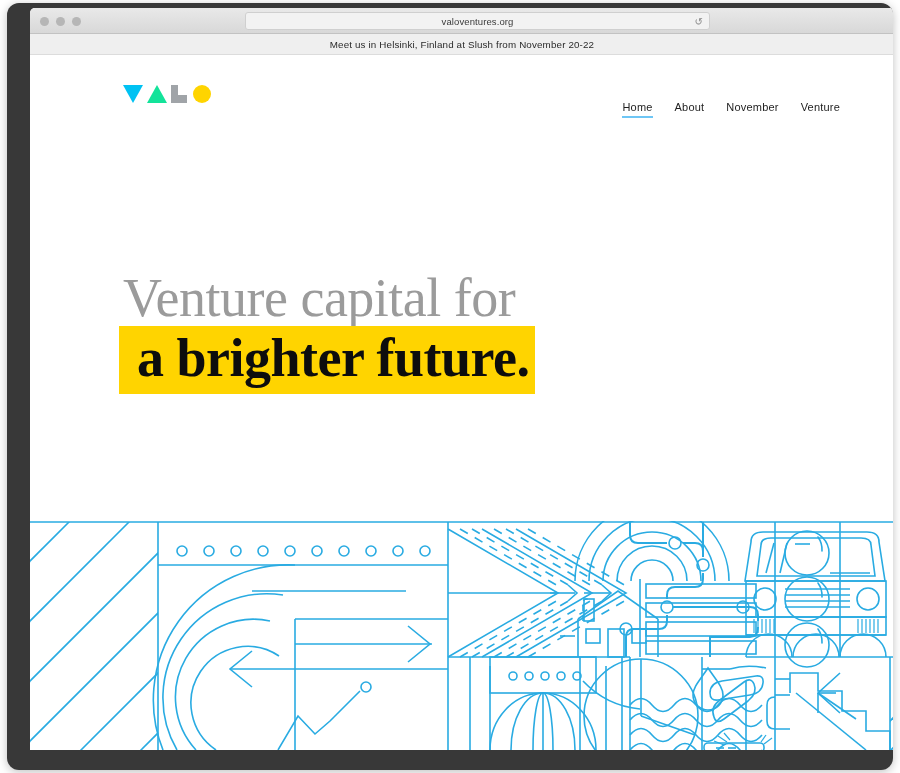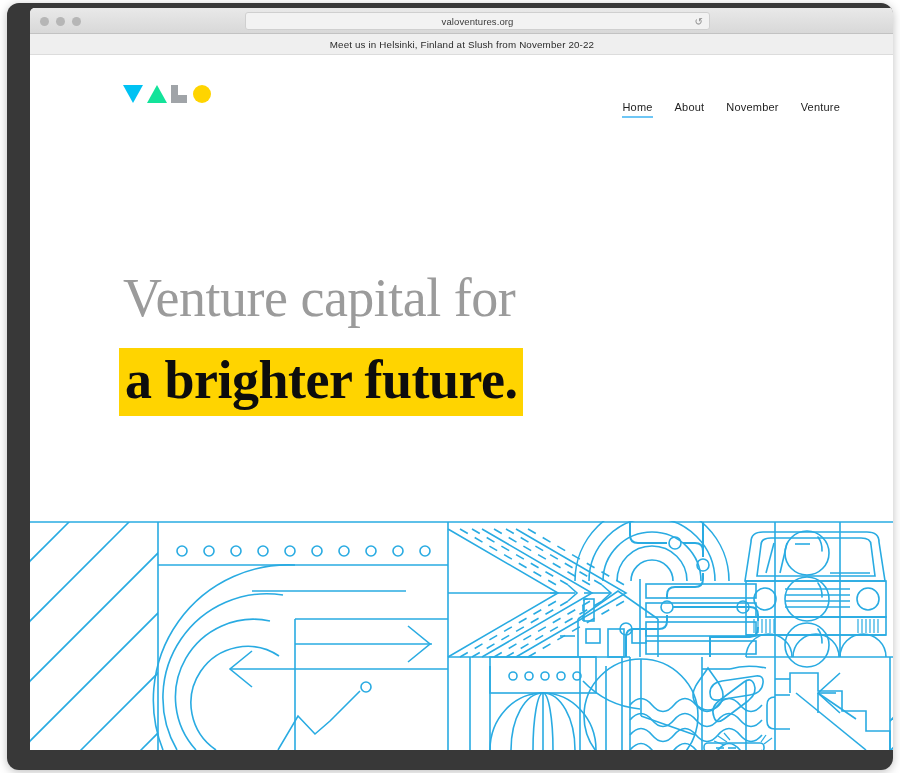--- a/index.html
+++ b/index.html
@@ -209,28 +209,28 @@
   .hero-line {
     font-family: "Liberation Serif", "DejaVu Serif", serif;
     font-size: 54px;
     line-height: 56px;
     letter-spacing: -0.5px;
     white-space: nowrap;
   }
   #hero-line-1 {
     color: #9B9B9B;
     font-weight: normal;
-    margin-bottom: 22px;
+    margin-bottom: 0;
   }
   #hero-line-2 {
     display: inline-block;
     color: #0d0d0d;
     background: #FFD400;
     font-weight: bold;
-    padding: 4px 6px 8px 6px;
+    padding: 4px 6px 8px 18px;
     margin-left: -4px;
   }
 
   
   #illustration {
     position: absolute;
     left: 0;
     bottom: 0;
     width: 864px;
     height: 229px;

